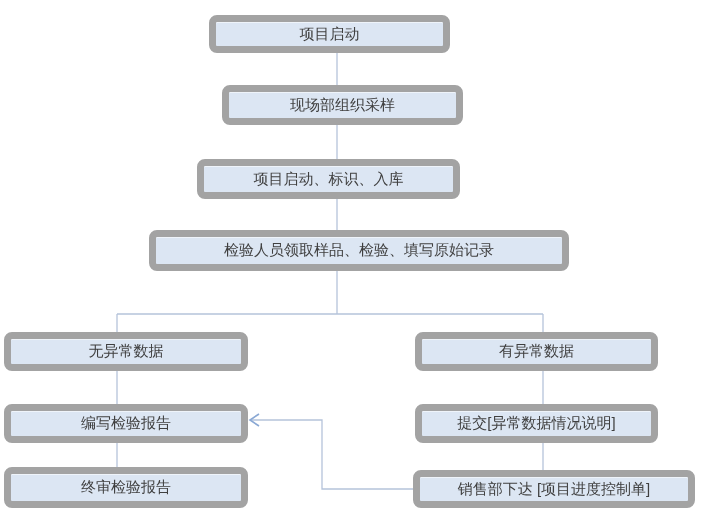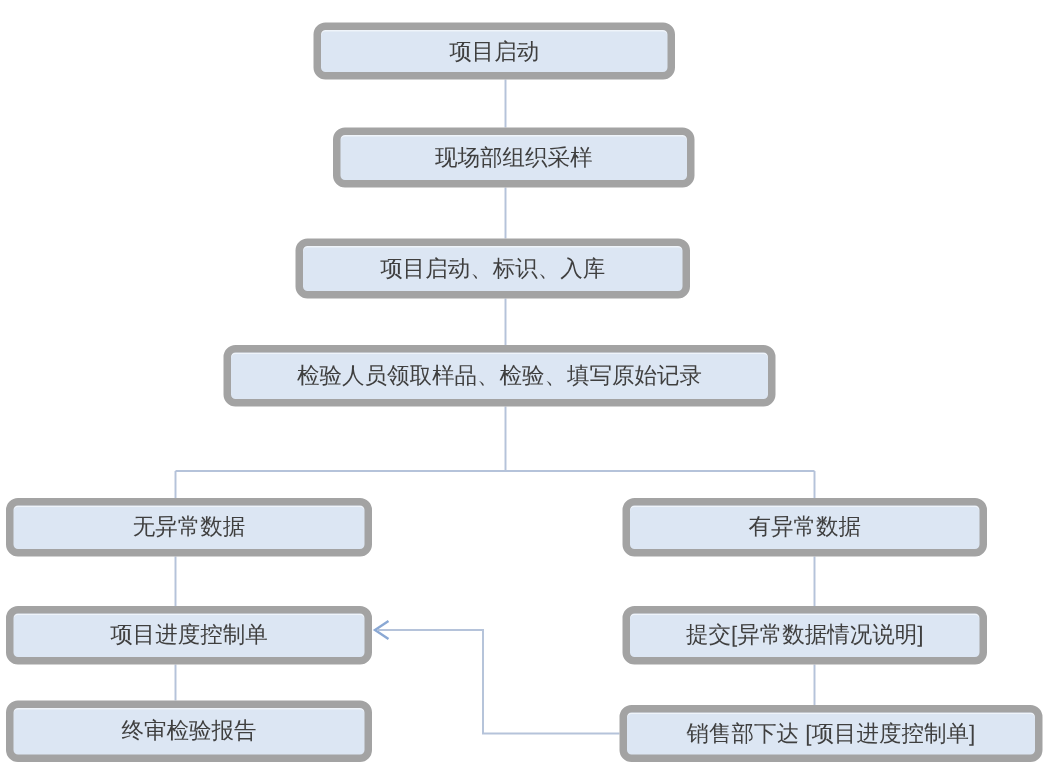--- a/index.html
+++ b/index.html
@@ -10,33 +10,33 @@
     font-family:"Liberation Sans", sans-serif;
     overflow:hidden;
   }
   .connector-layer{position:absolute;left:0;top:0;width:703px;height:517px;}
   .edge{stroke:#b5c3da;stroke-width:1.3;fill:none;}
   .arrowhead{stroke:#8aa8d4;stroke-width:1.6;fill:none;}
   .node{
     position:absolute;
     display:flex;align-items:center;justify-content:center;
     background:#dce6f3;
-    border:5px solid #a3a3a3;
+    border:7px solid #a3a3a3;
     border-radius:8px;
     box-shadow:inset 0 1px 0 rgba(255,255,255,.55);
     color:#3f3f3f;
     font-size:15px;
     text-align:right;
     white-space:nowrap;
     box-sizing:border-box;
   }
   .n0{left:209px;top:15px;width:241px;height:38px}
   .n1{left:222px;top:85px;width:241px;height:40px}
   .n2{left:197px;top:159px;width:263px;height:40px}
-  .n3{left:149px;top:230px;width:368px;height:41px}
+  .n3{left:149px;top:230px;width:420px;height:41px}
   .n4{left:4px;top:332px;width:244px;height:39px}
   .n5{left:415px;top:332px;width:243px;height:39px}
   .n6{left:4px;top:404px;width:244px;height:39px}
   .n7{left:415px;top:404px;width:243px;height:39px}
   .n8{left:4px;top:467px;width:244px;height:41px}
   .n9{left:413px;top:470px;width:282px;height:38px}
 </style>
 </head>
 <body>
 
@@ -57,18 +57,18 @@
     <path class="edge" d="M413 489 H322 V420 H252"></path>
     <path class="arrowhead" d="M259 414 L250 420 L259 426"></path>
   </svg>
 
   <div class="node n0">项目启动</div>
   <div class="node n1">现场部组织采样</div>
   <div class="node n2">项目启动、标识、入库</div>
   <div class="node n3">检验人员领取样品、检验、填写原始记录</div>
   <div class="node n4">无异常数据</div>
   <div class="node n5">有异常数据</div>
-  <div class="node n6">项目进度控制单</div>
+  <div class="node n6">编写检验报告</div>
   <div class="node n7">提交[异常数据情况说明]</div>
   <div class="node n9">销售部下达 [项目进度控制单]</div>
   <div class="node n8">终审检验报告</div>
 
 </div>
 
 </body></html>

